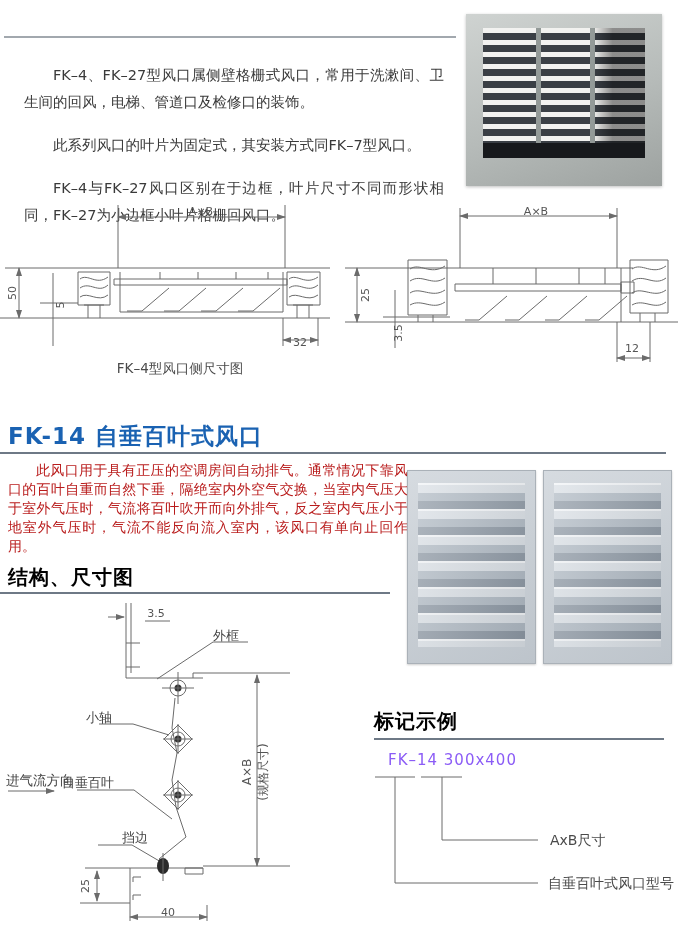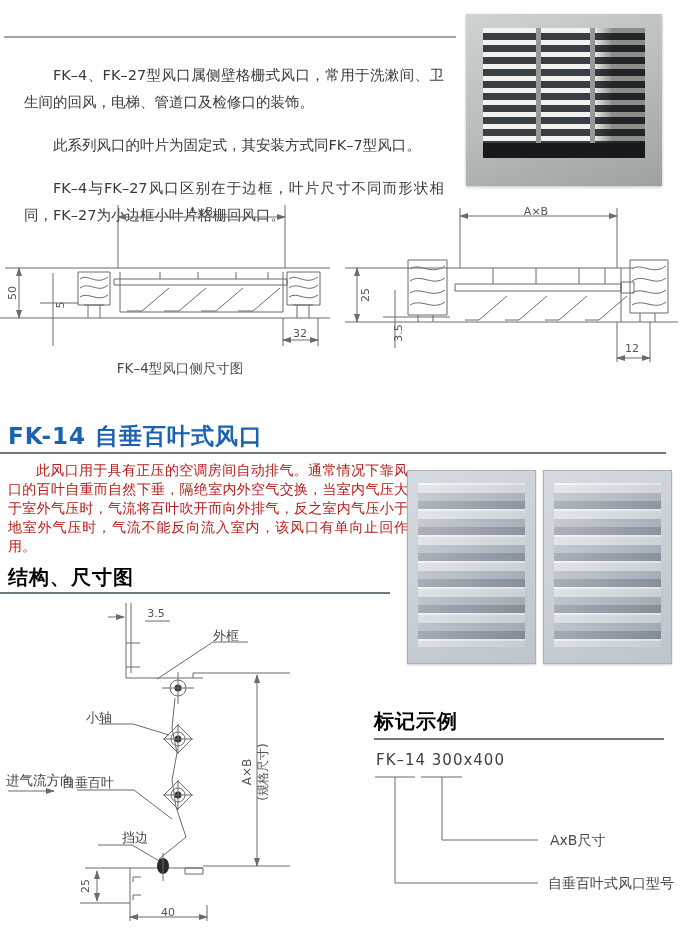--- a/index.html
+++ b/index.html
@@ -39,21 +39,21 @@
     background:linear-gradient(to right,rgba(0,0,0,0) 68%,rgba(0,0,0,.42) 80%);}
   .photo1 .band{position:absolute;left:0;right:0;bottom:0;height:15px;background:#17191c;}
   
   .photo2{width:127px;height:192px;
     background:linear-gradient(150deg,#d6dbe0 0%,#bdc4cb 100%);
     border:1px solid #aab1b8;box-shadow:0 1px 2px rgba(0,0,0,.2);}
   .photo2 .louv{position:absolute;left:10px;top:12px;right:10px;bottom:16px;
     background:
       linear-gradient(105deg,rgba(255,255,255,.30),rgba(0,0,0,.08)),
       repeating-linear-gradient(to bottom,#f0f3f6 0 2px,#d8dee4 2px 10px,#aeb8c2 10px 18px,#8c97a3 18px 26px);}
-  .mark-example{position:absolute;font-size:15px;color:#404040;letter-spacing:1px;white-space:nowrap;}
+  .mark-example{position:absolute;font-size:15px;color:#8b5cf6;letter-spacing:1px;white-space:nowrap;margin-left:12px;}
   .mark-label{position:absolute;font-size:14px;color:#4a4a4a;white-space:nowrap;}
 </style>
 </head>
 <body>
 
 <div id="page">
 
   <div class="rule rule-light" style="left:4px;top:36px;width:452px;"></div>
 
   <div class="abs photo1">
@@ -107,21 +107,21 @@
     <path class="ln" d="M19,68 V118" marker-start="url(#a1)" marker-end="url(#a1)"></path>
     <path class="ln" d="M53,73 V146"></path>
     <path class="ln" d="M40,103 H78"></path>
 
     <path class="ln" d="M283,118 V146 M318,118 V146"></path>
     <path class="ln" d="M283,140 H318" marker-start="url(#a1)" marker-end="url(#a1)"></path>
   </svg>
   <div class="dlab" style="left:201px;top:211px;">A×B</div>
   <div class="vlab" style="left:12px;top:293px;">50</div>
   <div class="vlab" style="left:60px;top:305px;">5</div>
-  <div class="dlab" style="left:300px;top:333px;">32</div>
+  <div class="dlab" style="left:300px;top:342px;">32</div>
   <div class="cap" style="left:100px;top:360px;width:160px;">FK–4型风口侧尺寸图</div>
 
   <svg style="left:343px;top:200px;" width="337" height="170" viewBox="0 0 337 170">
     <defs>
       <marker id="a2" markerWidth="9" markerHeight="7" refX="8" refY="3" orient="auto-start-reverse">
         <path d="M0,0 L9,3 L0,6 Z" fill="#6b6b6b"></path>
       </marker>
     </defs>
     <path class="ln" d="M2,68 H290"></path>
     <path class="ln" d="M2,122 H335"></path>

